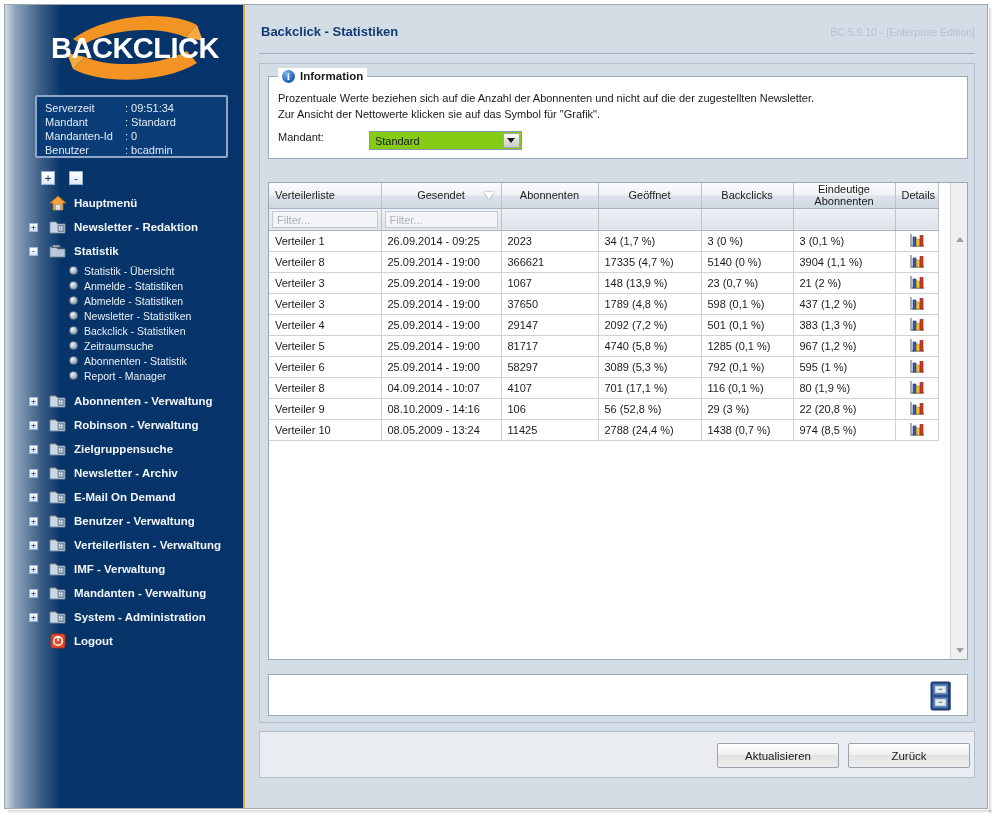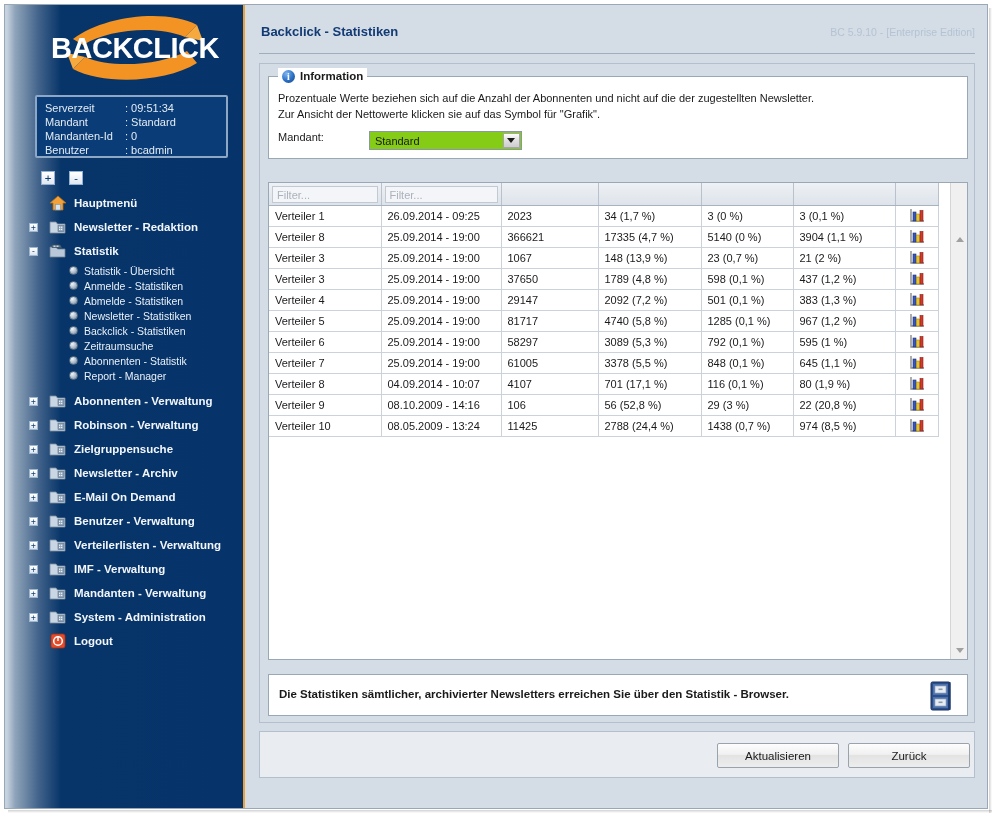--- a/index.html
+++ b/index.html
@@ -702,20 +702,32 @@
             <colgroup>
               <col style="width:112px">
                 <col style="width:120px">
                 <col style="width:97px">
               <col style="width:103px">
                 <col style="width:92px">
                 <col style="width:102px">
                 <col style="width:43px">
             </colgroup>
             <thead>
+              <tr>
+                <th class="first">Verteilerliste</th>
+                <th class="ctr">
+                  <span>Gesendet</span>
+                  <span class="sort-tri"></span>
+                </th>
+                <th class="ctr">Abonnenten</th>
+                <th class="ctr">Geöffnet</th>
+                <th class="ctr">Backclicks</th>
+                <th class="ctr">Eindeutige Abonnenten</th>
+                <th class="ctr">Details</th>
+              </tr>
               <tr class="filter-row">
                 <td>
                   <input class="filter-input" type="text" placeholder="Filter..." style="">
                 </td>
                 <td>
                   <input class="filter-input" type="text" placeholder="Filter..." style="">
                 </td>
                 <td></td>
                 <td></td>
                 <td></td>
@@ -830,36 +842,20 @@
                 <td class="c-det">
                   <svg class="chart-icon" width="16" height="15" viewBox="0 0 16 15">
                     <path d="M2 1 L2 13 L15 13" stroke="#8a8a8a" stroke-width="1.4" fill="none"></path>
                     <rect x="4" y="4" width="3" height="9" fill="#3a57b8" stroke="#1d2f72" stroke-width="0.6"></rect>
                     <rect x="7.5" y="6" width="3" height="7" fill="#e8c633" stroke="#a08a12" stroke-width="0.6"></rect>
                     <rect x="11" y="2.5" width="3" height="10.5" fill="#cf3a2a" stroke="#8b2014" stroke-width="0.6"></rect>
                   </svg>
                 </td>
               </tr>
               <tr class="data-row">
-                <td class="c-left">Verteiler 7</td>
-                <td class="c-ctr">25.09.2014 - 19:00</td>
-                <td class="c-ctr">61005</td>
-                <td class="c-ctr">3378 (5,5 %)</td>
-                <td class="c-ctr">848 (0,1 %)</td>
-                <td class="c-ctr">645 (1,1 %)</td>
-                <td class="c-det">
-                  <svg class="chart-icon" width="16" height="15" viewBox="0 0 16 15">
-                    <path d="M2 1 L2 13 L15 13" stroke="#8a8a8a" stroke-width="1.4" fill="none"></path>
-                    <rect x="4" y="4" width="3" height="9" fill="#3a57b8" stroke="#1d2f72" stroke-width="0.6"></rect>
-                    <rect x="7.5" y="6" width="3" height="7" fill="#e8c633" stroke="#a08a12" stroke-width="0.6"></rect>
-                    <rect x="11" y="2.5" width="3" height="10.5" fill="#cf3a2a" stroke="#8b2014" stroke-width="0.6"></rect>
-                  </svg>
-                </td>
-              </tr>
-              <tr class="data-row">
                 <td class="c-left">Verteiler 8</td>
                 <td class="c-ctr">04.09.2014 - 10:07</td>
                 <td class="c-ctr">4107</td>
                 <td class="c-ctr">701 (17,1 %)</td>
                 <td class="c-ctr">116 (0,1 %)</td>
                 <td class="c-ctr">80 (1,9 %)</td>
                 <td class="c-det">
                   <svg class="chart-icon" width="16" height="15" viewBox="0 0 16 15">
                     <path d="M2 1 L2 13 L15 13" stroke="#8a8a8a" stroke-width="1.4" fill="none"></path>
                     <rect x="4" y="4" width="3" height="9" fill="#3a57b8" stroke="#1d2f72" stroke-width="0.6"></rect>
@@ -908,21 +904,20 @@
             <div class="arrow-btn" style="margin-top:48px">
               <span class="tri-up"></span>
             </div>
             <div class="arrow-btn bottom">
               <span class="tri-dn"></span>
             </div>
           </div>
         </div>
 
         <div class="note-box">
-          <div class="note-text">Die Statistiken sämtlicher, archivierter Newsletters erreichen Sie über den Statistik - Browser.</div>
           <div class="cabinet-wrap">
             <svg width="33" height="34" viewBox="0 0 33 34">
               <rect x="7" y="3" width="19" height="28" rx="1.5" fill="#2c4f8c" stroke="#16305e" stroke-width="1"></rect>
               <rect x="9" y="5" width="15" height="11" fill="#4a71ad"></rect>
               <rect x="9" y="18" width="15" height="11" fill="#4a71ad"></rect>
               <rect x="11" y="7" width="11" height="7" fill="#e7ecf3" stroke="#9aa9bb" stroke-width="0.7"></rect>
               <rect x="11" y="20" width="11" height="7" fill="#e7ecf3" stroke="#9aa9bb" stroke-width="0.7"></rect>
               <rect x="14.5" y="9.5" width="4" height="1.6" fill="#8b9aab"></rect>
               <rect x="14.5" y="22.5" width="4" height="1.6" fill="#8b9aab"></rect>
               <rect x="24" y="3" width="2.5" height="28" fill="#1d3c70"></rect>

